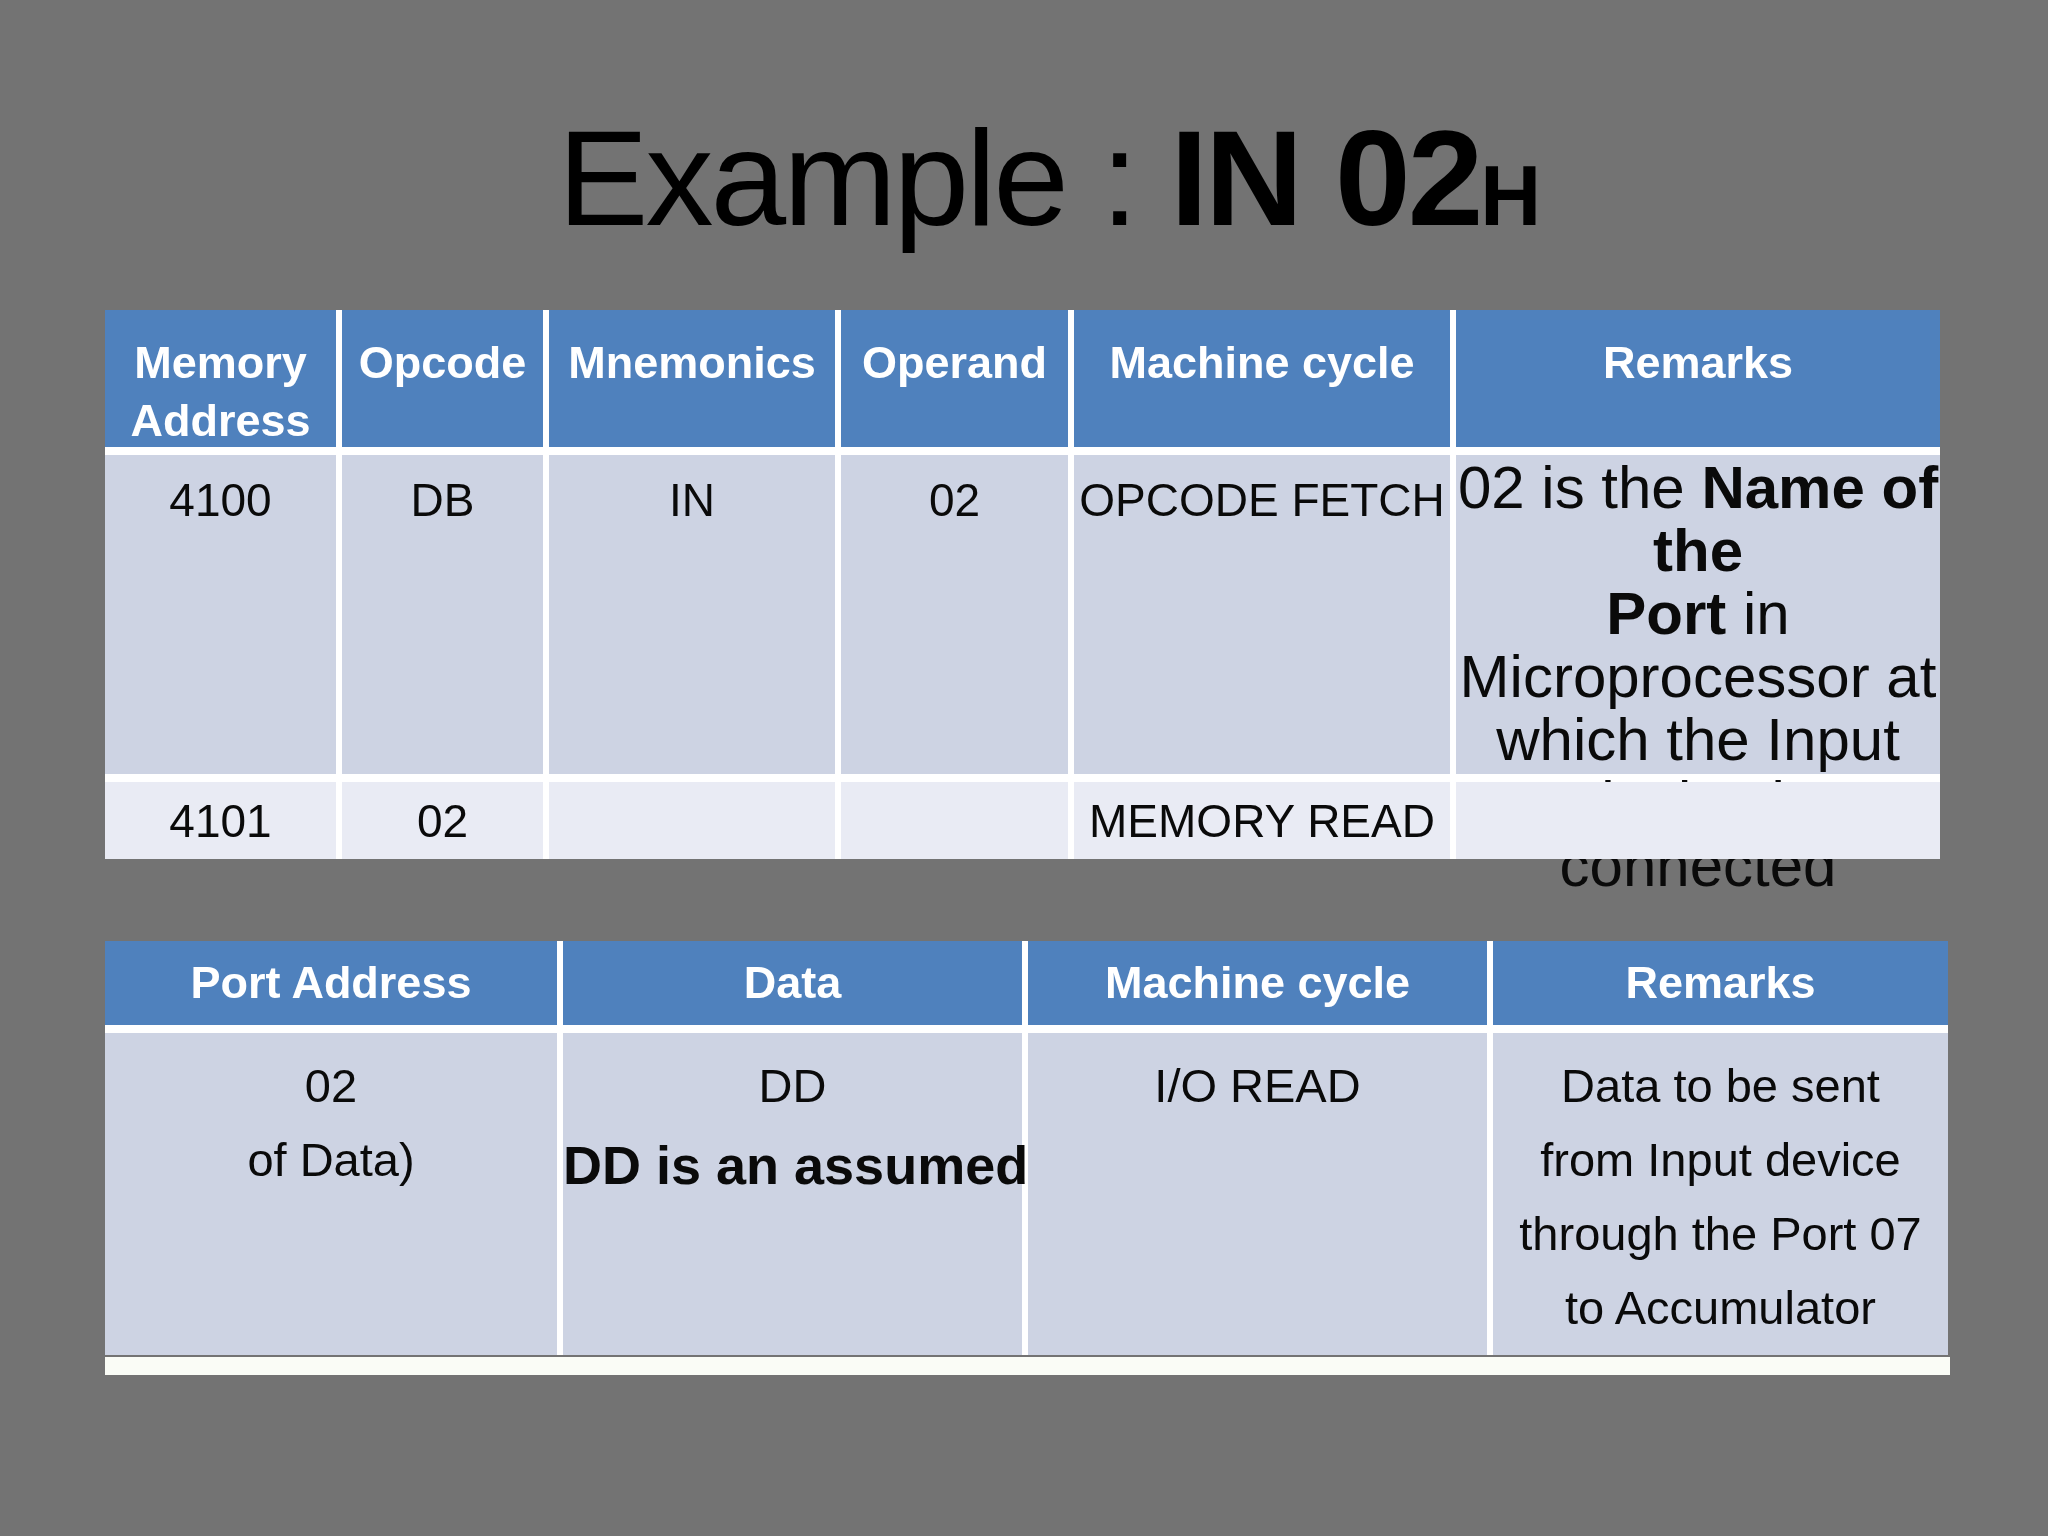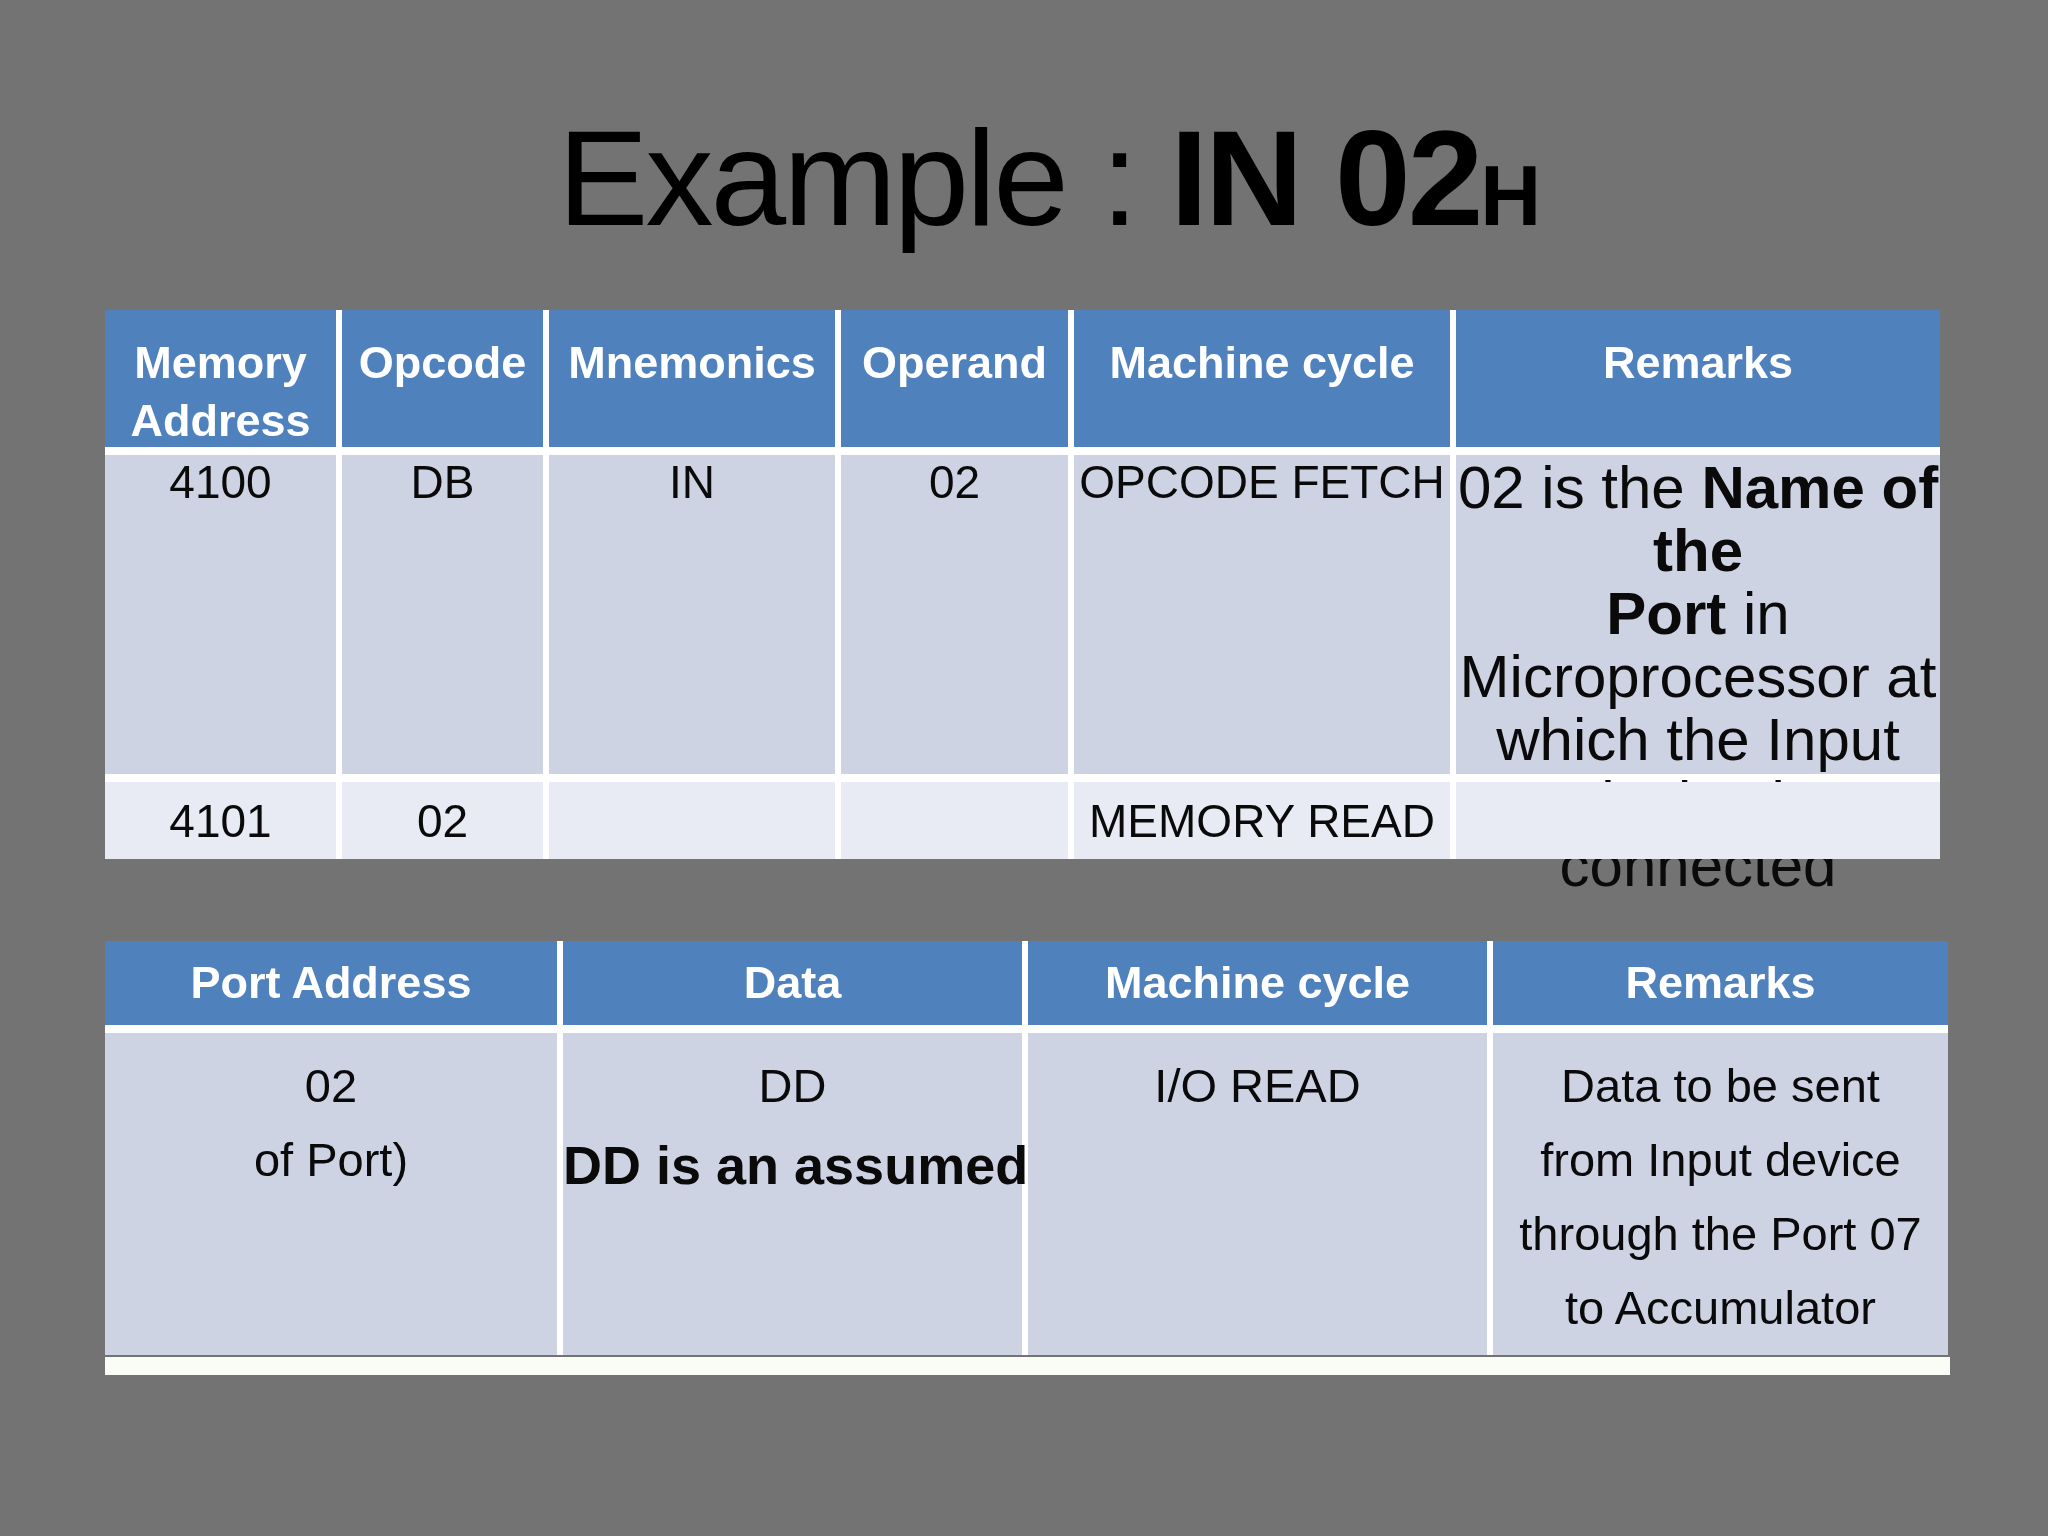--- a/index.html
+++ b/index.html
@@ -14,21 +14,21 @@
   .t1{left:105px;top:310px;grid-template-columns:231px 201px 286px 227px 376px 484px;
       grid-template-rows:137px 319px 77px;gap:8px 6px;}
   .t2{left:105px;top:941px;grid-template-columns:452px 459px 459px 455px;
       grid-template-rows:84px 322px;gap:8px 6px;}
   .hcell{background:#4f81bd;color:#ffffff;font-weight:bold;font-size:45px;line-height:58px;
          text-align:center;padding-top:24px;box-sizing:border-box;}
   .hcell.vcenter{display:flex;align-items:center;justify-content:center;padding-top:0;}
   .cell{text-align:center;font-size:46px;box-sizing:border-box;}
   .fill-a{background:#cdd3e3;}   
   .fill-b{background:#e9ebf4;}   
-  .padtop{}
+  .padtop{padding-top:18px;}
   .cell.vcenter{display:flex;align-items:center;justify-content:center;}
   .remarks1{font-size:60px;line-height:63px;padding-top:1px;}
   .b{font-weight:bold;}
   .t2body{font-size:47px;line-height:74px;padding-top:16px;}
   .data-note{font-weight:bold;font-size:54px;line-height:64px;margin-top:10px;
              white-space:nowrap;text-align:center;overflow:visible;}
   .understrip{position:absolute;left:105px;top:1357px;width:1845px;height:18px;background:#fafcf6;}
 </style>
 </head>
 <body>
@@ -69,21 +69,21 @@
   </div>
 
   <div class="tbl t2">
     <div class="hcell vcenter">Port Address</div>
     <div class="hcell vcenter">Data</div>
     <div class="hcell vcenter">Machine cycle</div>
     <div class="hcell vcenter">Remarks</div>
 
     <div class="cell fill-a t2body">
       <div>02</div>
-      <div>of Port)</div>
+      <div>of Data)</div>
     </div>
     <div class="cell fill-a t2body">
       <div>DD</div>
       <div class="data-note">DD is an assumed data</div>
     </div>
     <div class="cell fill-a t2body">I/O READ</div>
     <div class="cell fill-a t2body">
       <div>Data to be sent</div>
       <div>from Input device</div>
       <div>through the Port 07</div>

